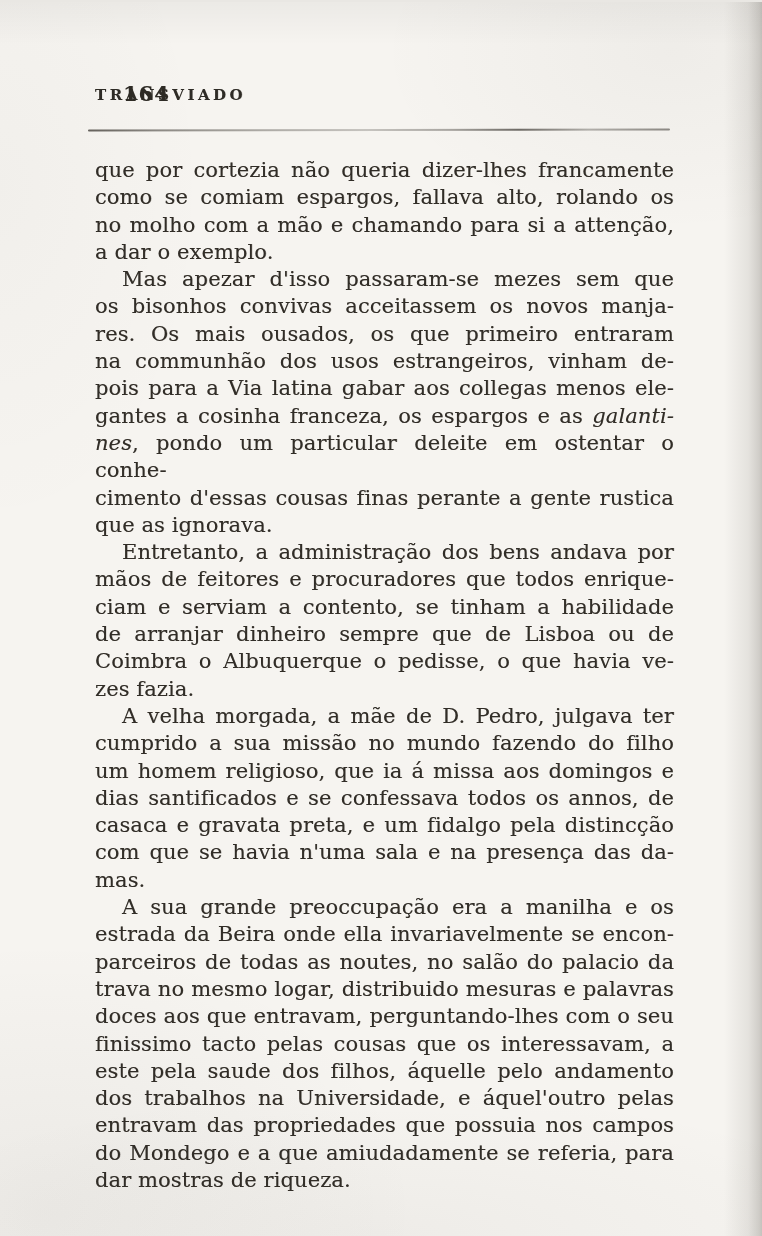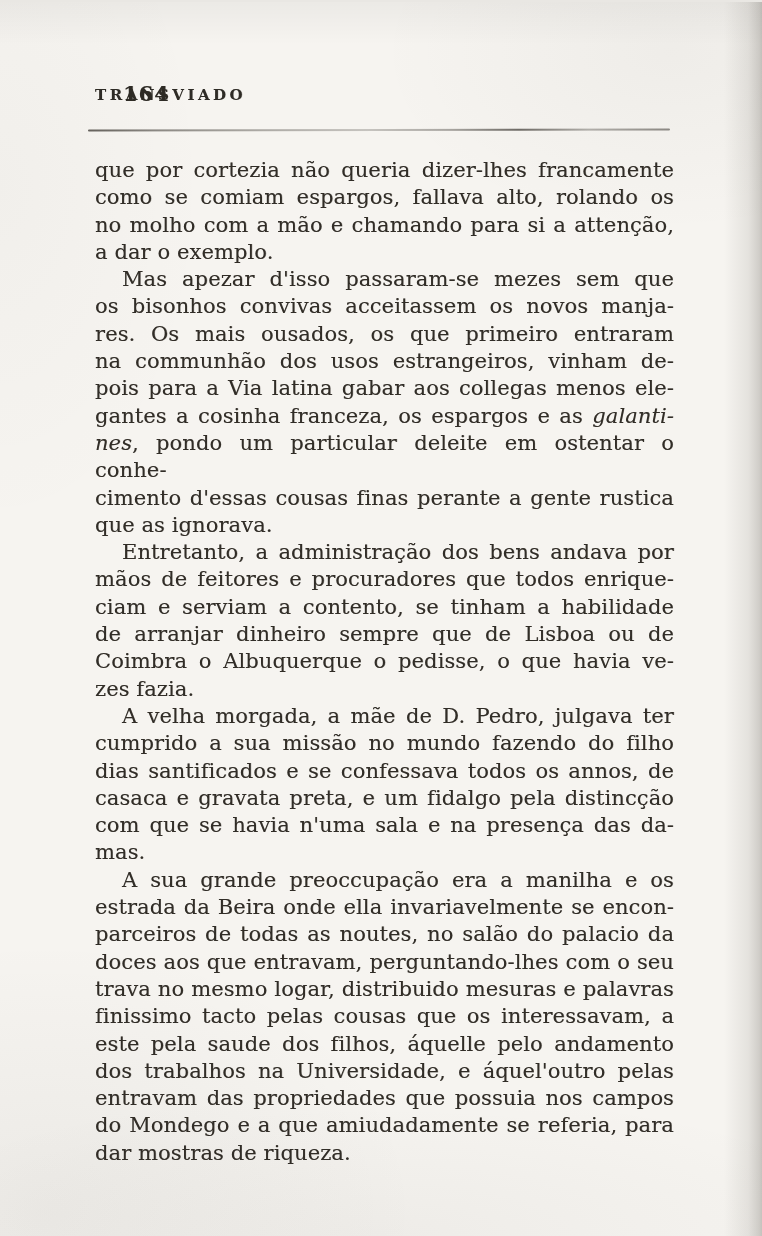--- a/index.html
+++ b/index.html
@@ -126,31 +126,32 @@
         <div class="line first"><span>Entretanto, a administração dos bens andava por</span></div>
         <div class="line"><span>mãos de feitores e procuradores que todos enrique-</span></div>
         <div class="line"><span>ciam e serviam a contento, se tinham a habilidade</span></div>
         <div class="line"><span>de arranjar dinheiro sempre que de Lisboa ou de</span></div>
         <div class="line"><span>Coimbra o Albuquerque o pedisse, o que havia ve-</span></div>
         <div class="line last"><span>zes fazia.</span></div>
       </div>
       <div class="para">
         <div class="line first"><span>A velha morgada, a mãe de D. Pedro, julgava ter</span></div>
         <div class="line"><span>cumprido a sua missão no mundo fazendo do filho</span></div>
+        <div class="line"><span>um homem religioso, que ia á missa aos domingos e</span></div>
         <div class="line"><span>dias santificados e se confessava todos os annos, de</span></div>
         <div class="line"><span>casaca e gravata preta, e um fidalgo pela distincção</span></div>
         <div class="line"><span>com que se havia n'uma sala e na presença das da-</span></div>
         <div class="line last"><span>mas.</span></div>
       </div>
       <div class="para">
         <div class="line first"><span>A sua grande preoccupação era a manilha e os</span></div>
         <div class="line"><span>estrada da Beira onde ella invariavelmente se encon-</span></div>
         <div class="line"><span>parceiros de todas as noutes, no salão do palacio da</span></div>
+        <div class="line"><span>trava no mesmo logar, distribuido mesuras e palavras</span></div>
         <div class="line"><span>doces aos que entravam, perguntando-lhes com o seu</span></div>
-        <div class="line"><span>trava no mesmo logar, distribuido mesuras e palavras</span></div>
         <div class="line"><span>finissimo tacto pelas cousas que os interessavam, a</span></div>
         <div class="line"><span>este pela saude dos filhos, áquelle pelo andamento</span></div>
         <div class="line"><span>dos trabalhos na Universidade, e áquel'outro pelas</span></div>
         <div class="line"><span>entravam das propriedades que possuia nos campos</span></div>
         <div class="line"><span>do Mondego e a que amiudadamente se referia, para</span></div>
         <div class="line last"><span>dar mostras de riqueza.</span></div>
       </div>
     </div>
 </div>
 

